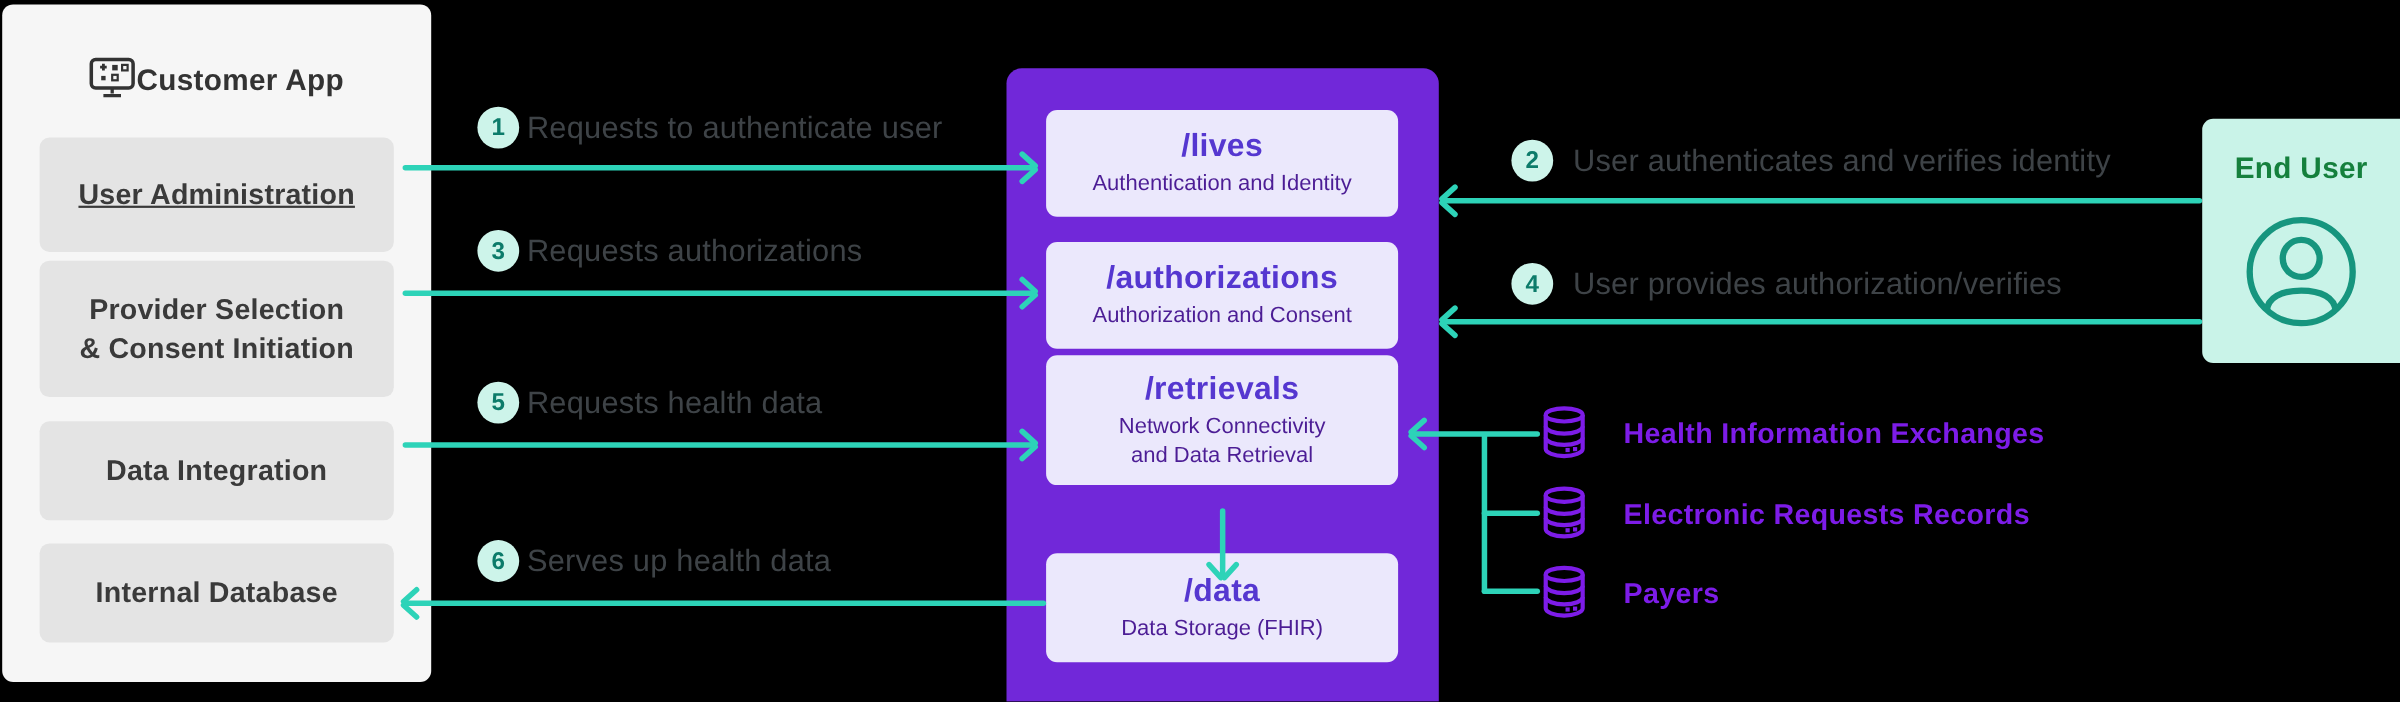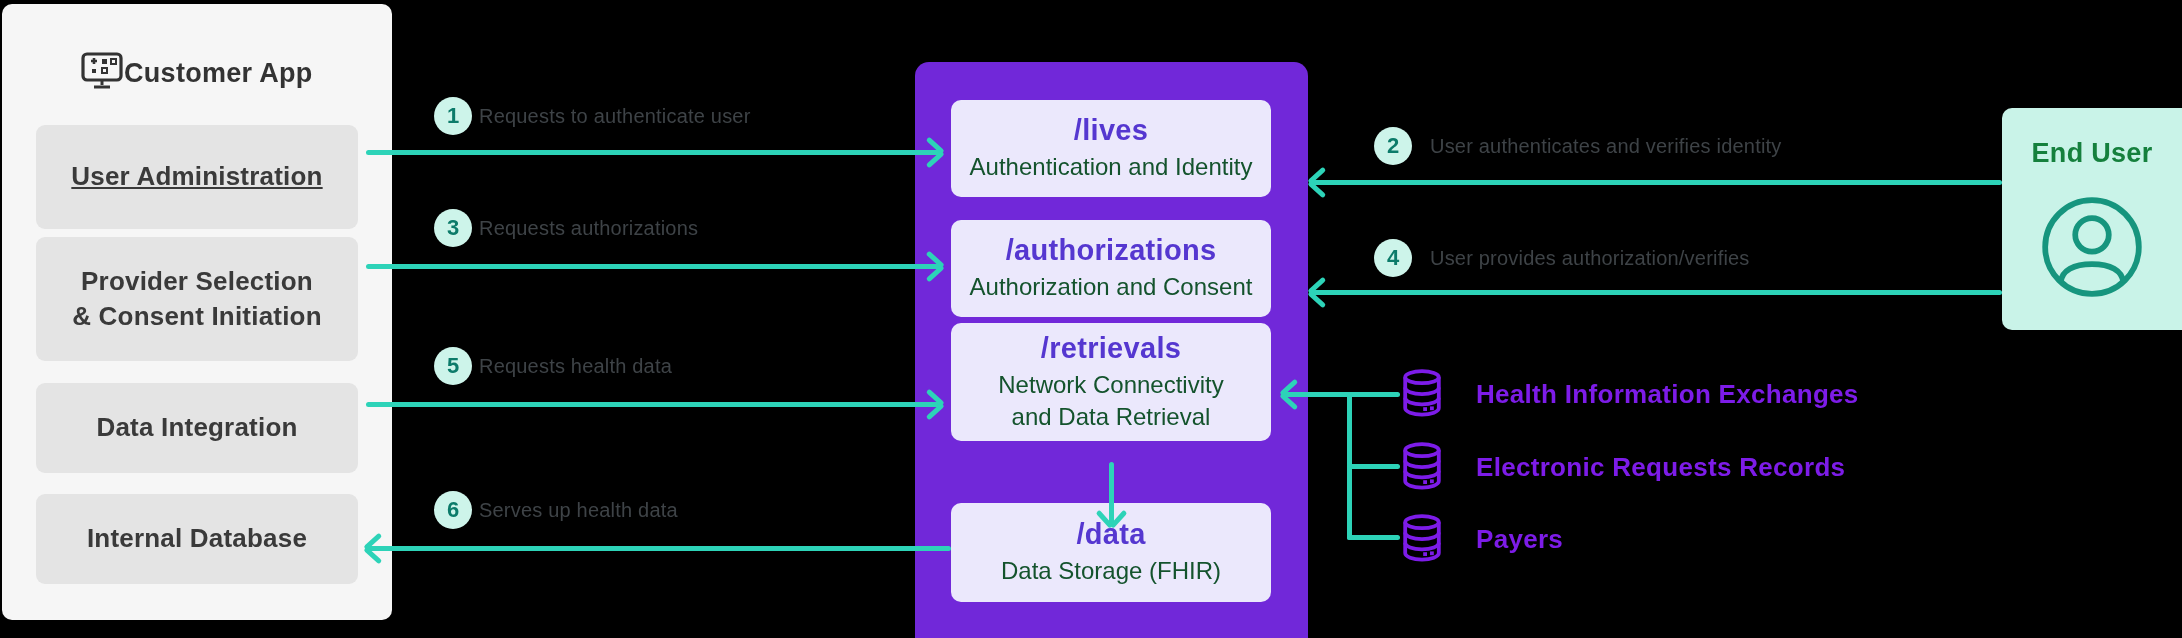--- a/index.html
+++ b/index.html
@@ -20,40 +20,40 @@
   .lp-box.b3{top:490px;height:90px;}
   
   .api-panel{position:absolute;left:915px;top:62px;width:393px;height:576px;background:#7128d9;border-radius:14px 14px 0 0;}
   .ep-box{position:absolute;left:36px;width:320px;background:#ebe8fc;border-radius:10px;
     display:flex;flex-direction:column;align-items:center;justify-content:center;text-align:center;gap:4px;}
   .ep-box.e0{top:38px;height:97px;}
   .ep-box.e1{top:158px;height:97px;}
   .ep-box.e2{top:261px;height:118px;}
   .ep-box.e3{top:441px;height:99px;}
   .ep-path{font-size:29px;font-weight:bold;color:#5537d0;letter-spacing:.3px;}
-  .ep-desc{font-size:24px;color:#14532d;line-height:1.3;white-space:pre-line;}
+  .ep-desc{font-size:20px;color:#4c1d95;line-height:1.3;white-space:pre-line;}
   
   .hline{position:absolute;height:5px;background:#2dd3b8;border-radius:3px;}
   .vline{position:absolute;width:5px;background:#2dd3b8;border-radius:3px;}
   .hline.arrow-right::before,.hline.arrow-right::after{
     content:"";position:absolute;right:-1px;top:0;width:21px;height:5px;background:#2dd3b8;border-radius:3px;transform-origin:100% 50%;}
   .hline.arrow-right::before{transform:rotate(42deg);}
   .hline.arrow-right::after{transform:rotate(-42deg);}
   .hline.arrow-left::before,.hline.arrow-left::after{
     content:"";position:absolute;left:-1px;top:0;width:21px;height:5px;background:#2dd3b8;border-radius:3px;transform-origin:0% 50%;}
   .hline.arrow-left::before{transform:rotate(42deg);}
   .hline.arrow-left::after{transform:rotate(-42deg);}
   .vline.arrow-down::before,.vline.arrow-down::after{
     content:"";position:absolute;bottom:-1px;left:0;width:5px;height:21px;background:#2dd3b8;border-radius:3px;transform-origin:50% 100%;}
   .vline.arrow-down::before{transform:rotate(42deg);}
   .vline.arrow-down::after{transform:rotate(-42deg);}
   
   .badge{position:absolute;width:38px;height:38px;border-radius:50%;background:#cdf4ea;
     display:flex;align-items:center;justify-content:center;font-size:22px;font-weight:bold;color:#0c7b6a;}
-  .step-label{position:absolute;height:32px;line-height:32px;font-size:20px;color:#3e4347;letter-spacing:.2px;white-space:nowrap;}
+  .step-label{position:absolute;height:32px;line-height:32px;font-size:28px;color:#3e4347;letter-spacing:.2px;white-space:nowrap;}
   
   .end-user{position:absolute;left:2002px;top:108px;width:180px;height:222px;background:#c9f3e8;border-radius:10px 0 0 10px;}
   .eu-title{position:absolute;left:0;top:30px;width:100%;text-align:center;font-size:27px;font-weight:bold;color:#15803d;letter-spacing:.3px;}
   .eu-icon{position:absolute;left:37px;top:86px;}
   
   .src-icon{position:absolute;left:1398px;}
   .src-label{position:absolute;left:1476px;height:34px;line-height:34px;font-size:26px;font-weight:bold;color:#7d1ce8;letter-spacing:.3px;white-space:nowrap;}
 </style>
 </head>
 <body>

